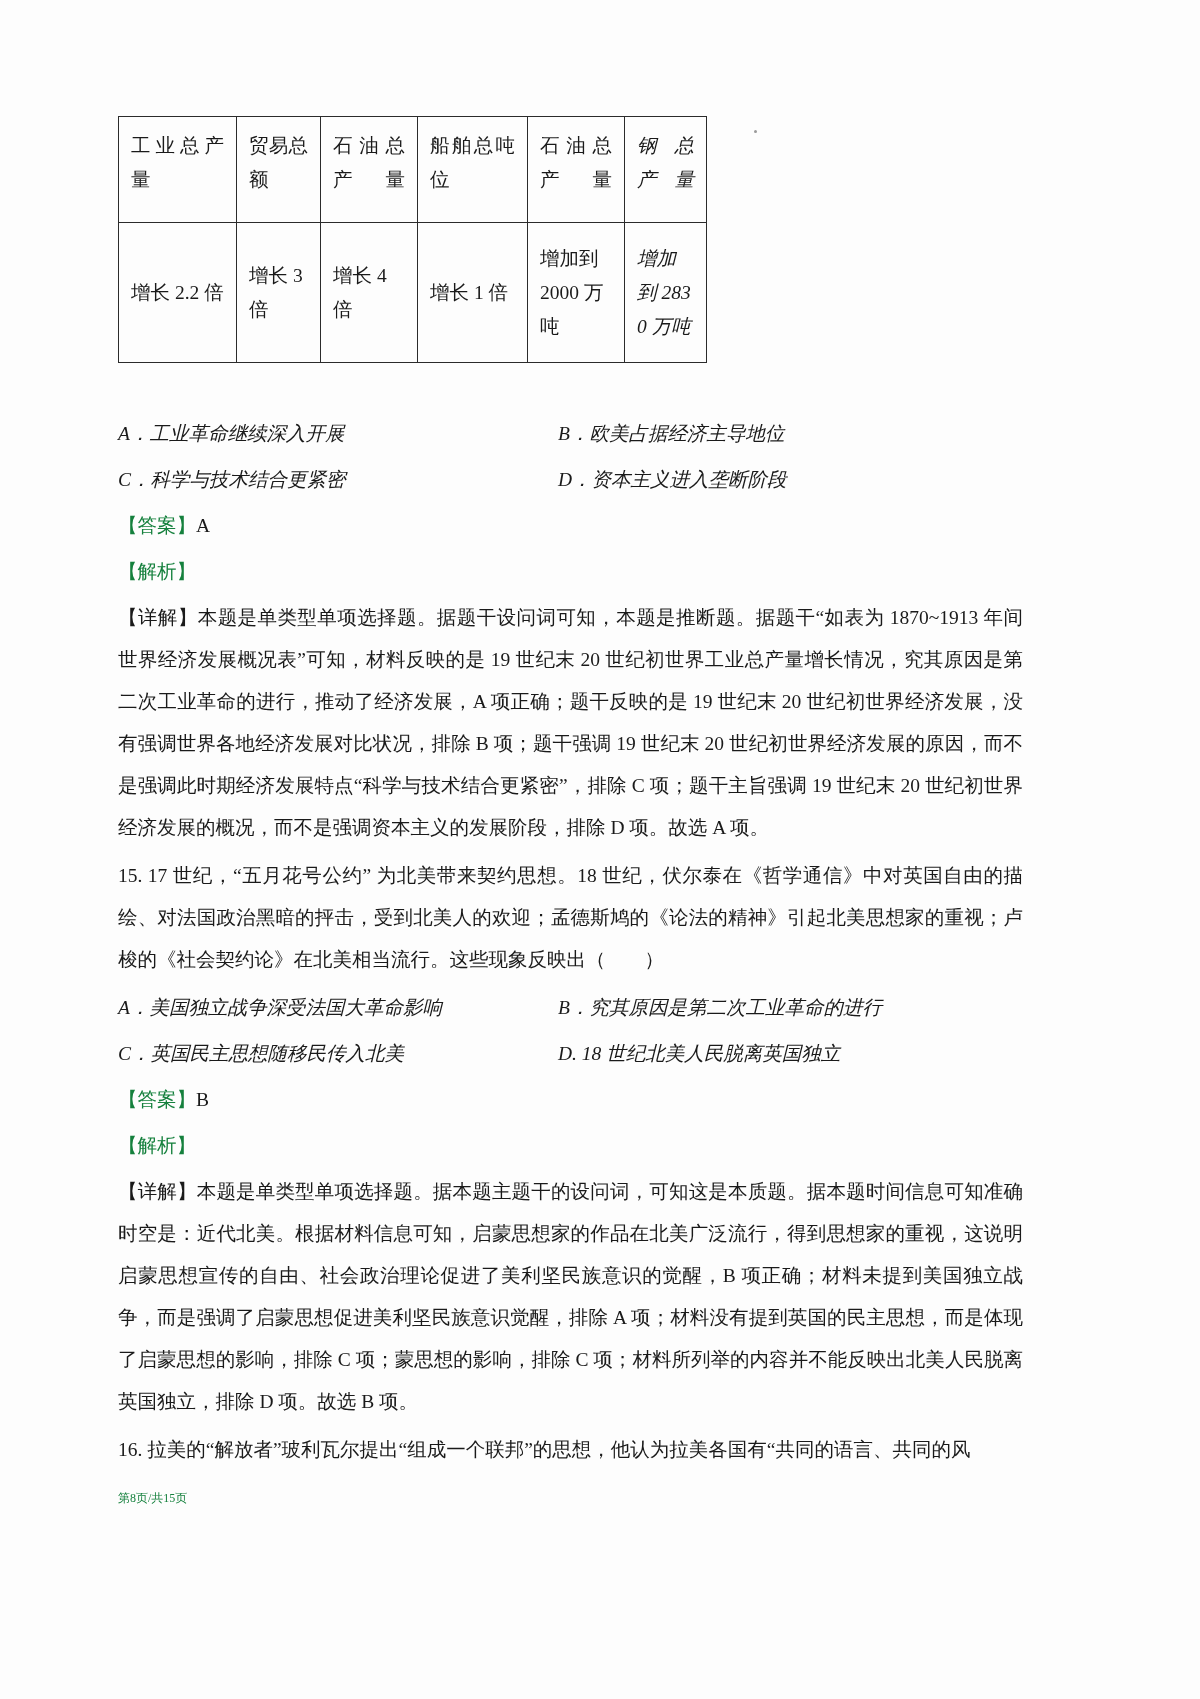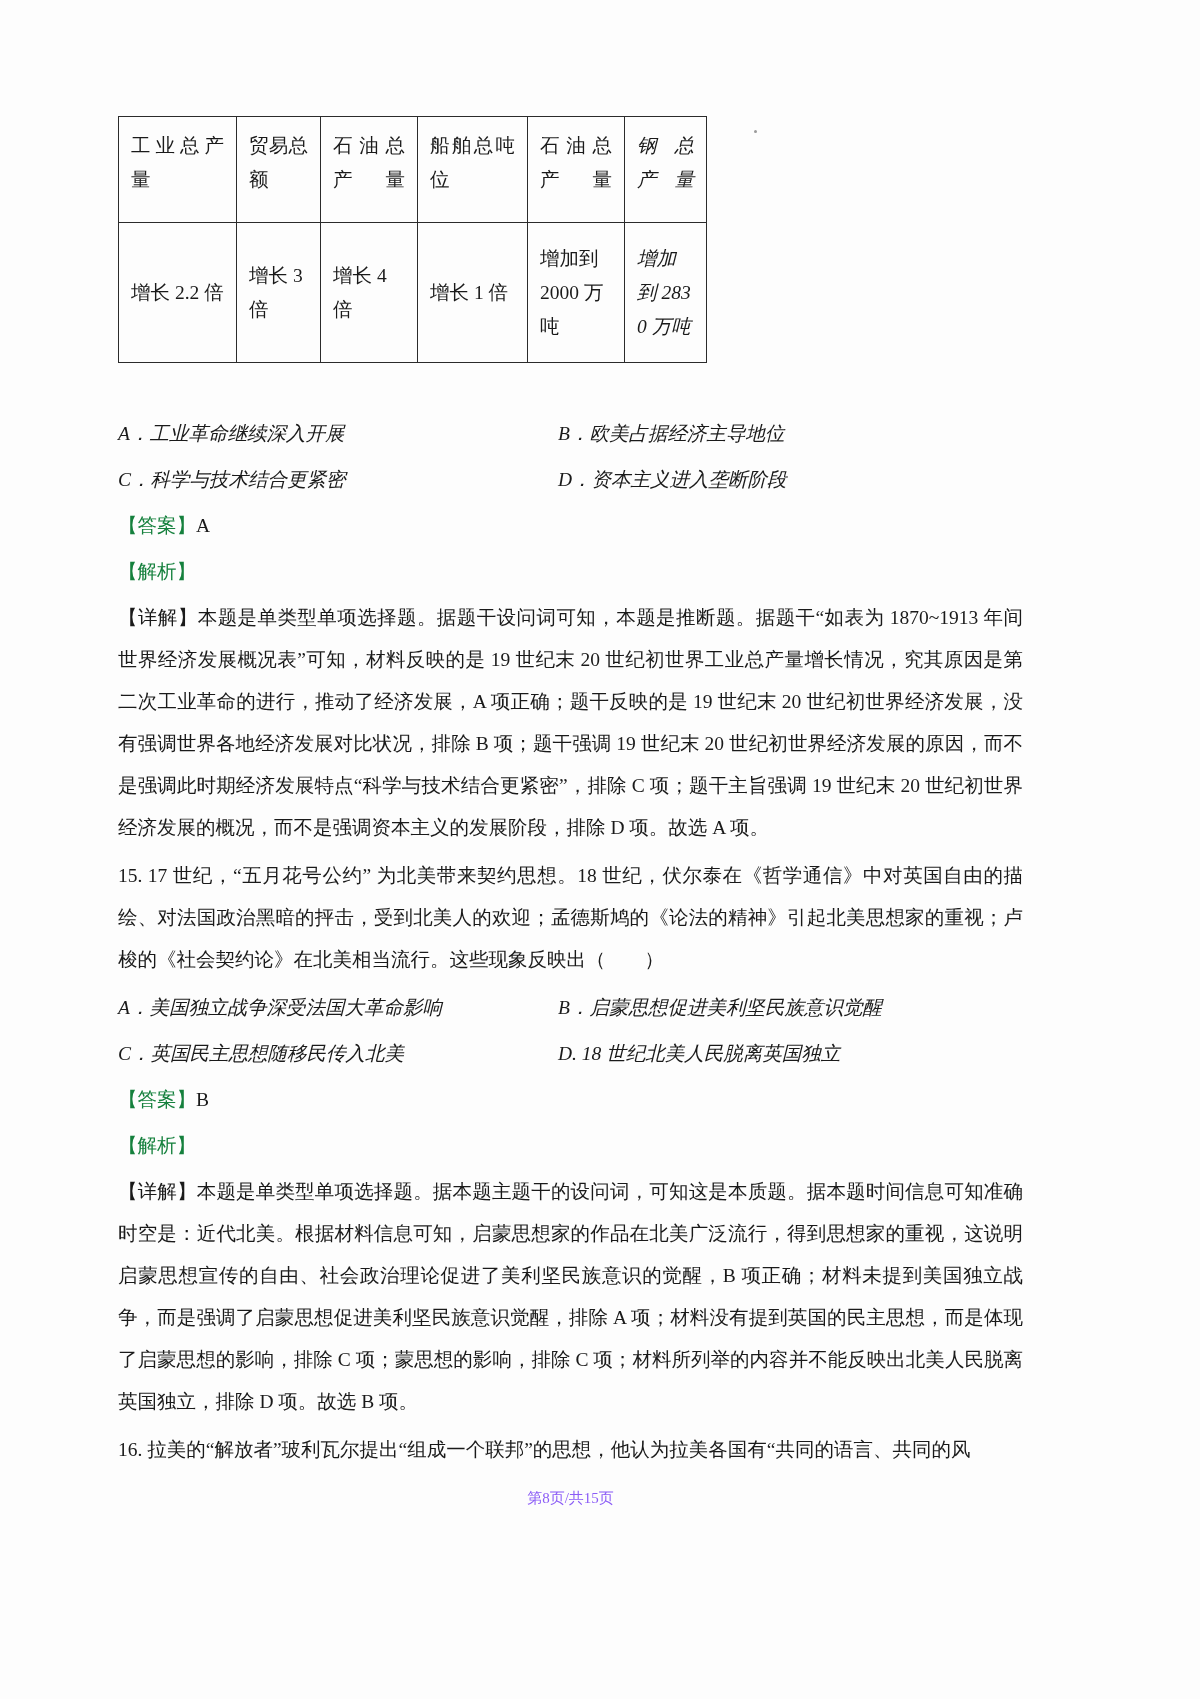--- a/index.html
+++ b/index.html
@@ -67,24 +67,23 @@
     margin-bottom: 4px;
     font-style: italic;
   }
   .optrow .opt-left  { width: 440px; }
   .optrow .opt-right { flex: 1; }
   .answer-line { margin-bottom: 4px; }
   .teal { color: #15803d; }
   .blk { color: #1a1a1a; }
 
   .footer {
-    text-align: center;
-    font-size: 15px;
+    font-size: 12px;
     margin-top: 2px;
-    color: #8b5cf6;
+    color: #15803d;
   }
   .artifact-dot {
     position: absolute;
     left: 754px; top: 130px;
     width: 3px; height: 3px;
     background: #9a9a9a;
     border-radius: 50%;
   }
 </style>
 </head>
@@ -130,21 +129,21 @@
       <span class="teal">【答案】</span><span class="blk">A</span>
     </div>
     <div class="answer-line">
       <span class="teal">【解析】</span>
     </div>
     <p class="para">【详解】本题是单类型单项选择题。据题干设问词可知，本题是推断题。据题干“如表为 1870~1913 年间世界经济发展概况表”可知，材料反映的是 19 世纪末 20 世纪初世界工业总产量增长情况，究其原因是第二次工业革命的进行，推动了经济发展，A 项正确；题干反映的是 19 世纪末 20 世纪初世界经济发展，没有强调世界各地经济发展对比状况，排除 B 项；题干强调 19 世纪末 20 世纪初世界经济发展的原因，而不是强调此时期经济发展特点“科学与技术结合更紧密”，排除 C 项；题干主旨强调 19 世纪末 20 世纪初世界经济发展的概况，而不是强调资本主义的发展阶段，排除 D 项。故选 A 项。</p>
 
     <p class="para">15. 17 世纪，“五月花号公约” 为北美带来契约思想。18 世纪，伏尔泰在《哲学通信》中对英国自由的描绘、对法国政治黑暗的抨击，受到北美人的欢迎；孟德斯鸠的《论法的精神》引起北美思想家的重视；卢梭的《社会契约论》在北美相当流行。这些现象反映出（　　）</p>
     <div class="optrow">
       <span class="opt-left">A．美国独立战争深受法国大革命影响</span>
-      <span class="opt-right">B．启蒙思想促进美利坚民族意识觉醒</span>
+      <span class="opt-right">B．究其原因是第二次工业革命的进行</span>
     </div>
     <div class="optrow">
       <span class="opt-left">C．英国民主思想随移民传入北美</span>
       <span class="opt-right">D. 18 世纪北美人民脱离英国独立</span>
     </div>
     <div class="answer-line">
       <span class="teal">【答案】</span><span class="blk">B</span>
     </div>
     <div class="answer-line">
       <span class="teal">【解析】</span>

